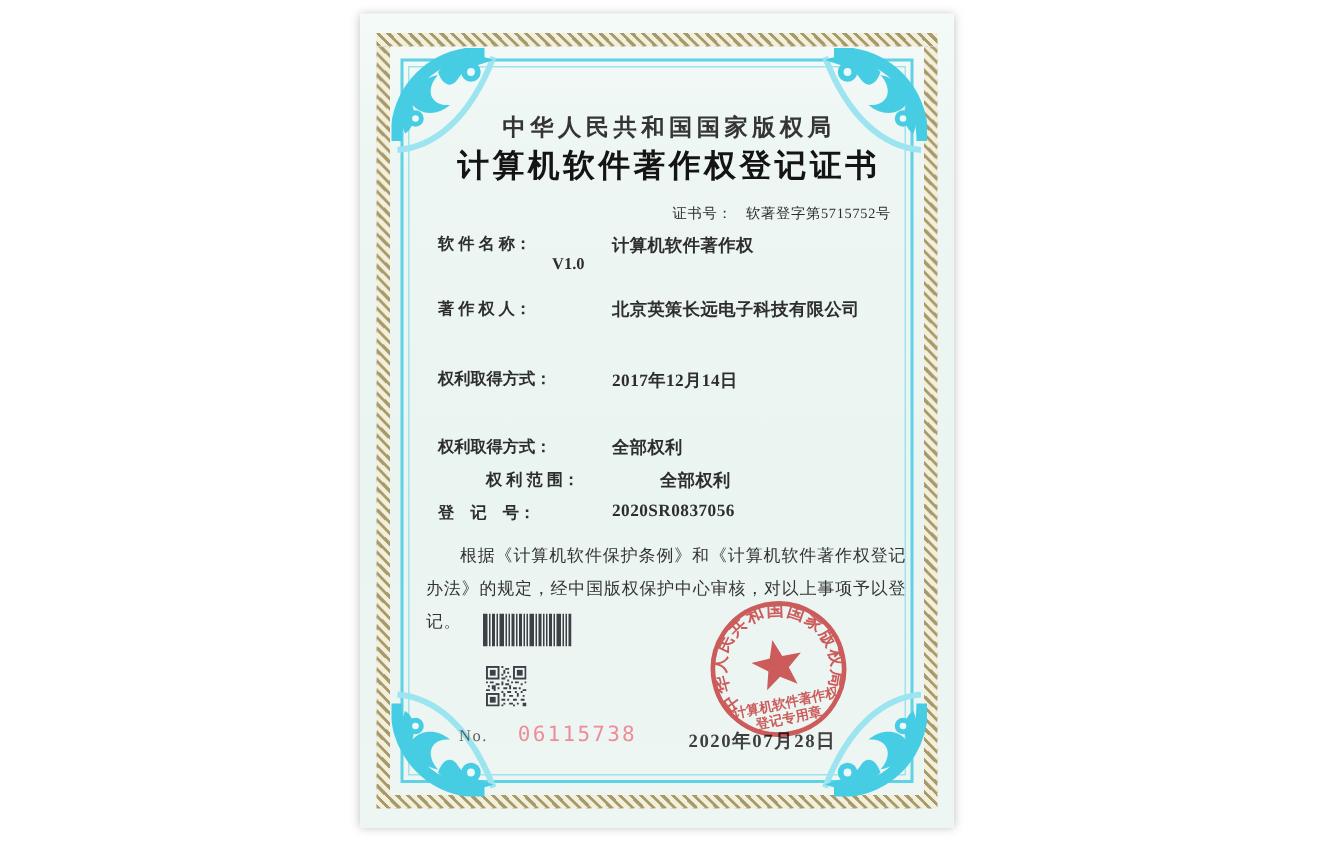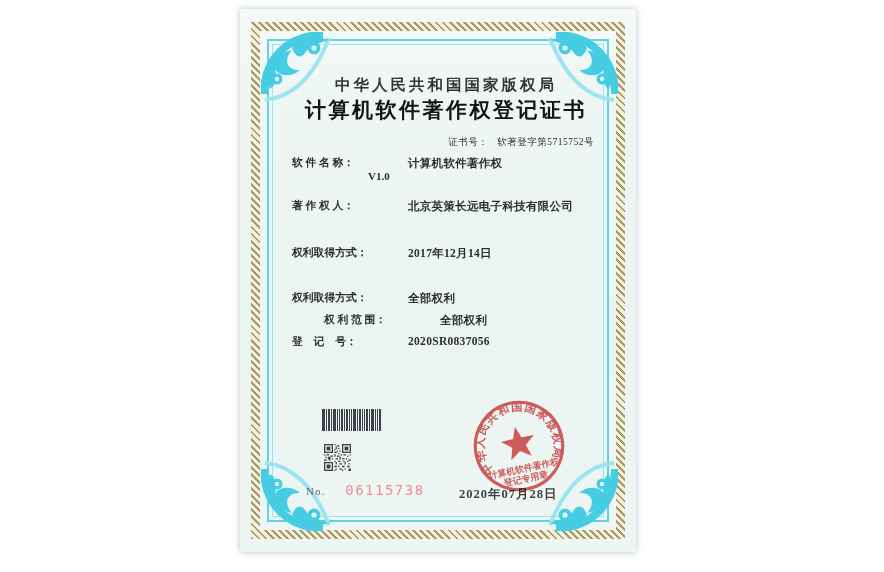--- a/index.html
+++ b/index.html
@@ -143,20 +143,21 @@
   </div>
   <div class="row r-scope">
     <span class="label">权 利 范 围：</span>
     <span class="value">全部权利</span>
   </div>
   <div class="row r-reg">
     <span class="label">登　记　号：</span>
     <span class="value">2020SR0837056</span>
   </div>
 
+  <div class="statement">根据《计算机软件保护条例》和《计算机软件著作权登记办法》的规定，经中国版权保护中心审核，对以上事项予以登记。</div>
 
   <svg class="barcode" viewBox="0 0 59 21" preserveAspectRatio="none">
     <g fill="#3c4146">
       <rect x="0" y="0" width="3" height="21"></rect>
         <rect x="4" y="0" width="1" height="21"></rect>
       <rect x="6" y="0" width="2" height="21"></rect>
         <rect x="9" y="0" width="1" height="21"></rect>
       <rect x="11" y="0" width="3" height="21"></rect>
         <rect x="15" y="0" width="1" height="21"></rect>
       <rect x="17" y="0" width="1" height="21"></rect>

